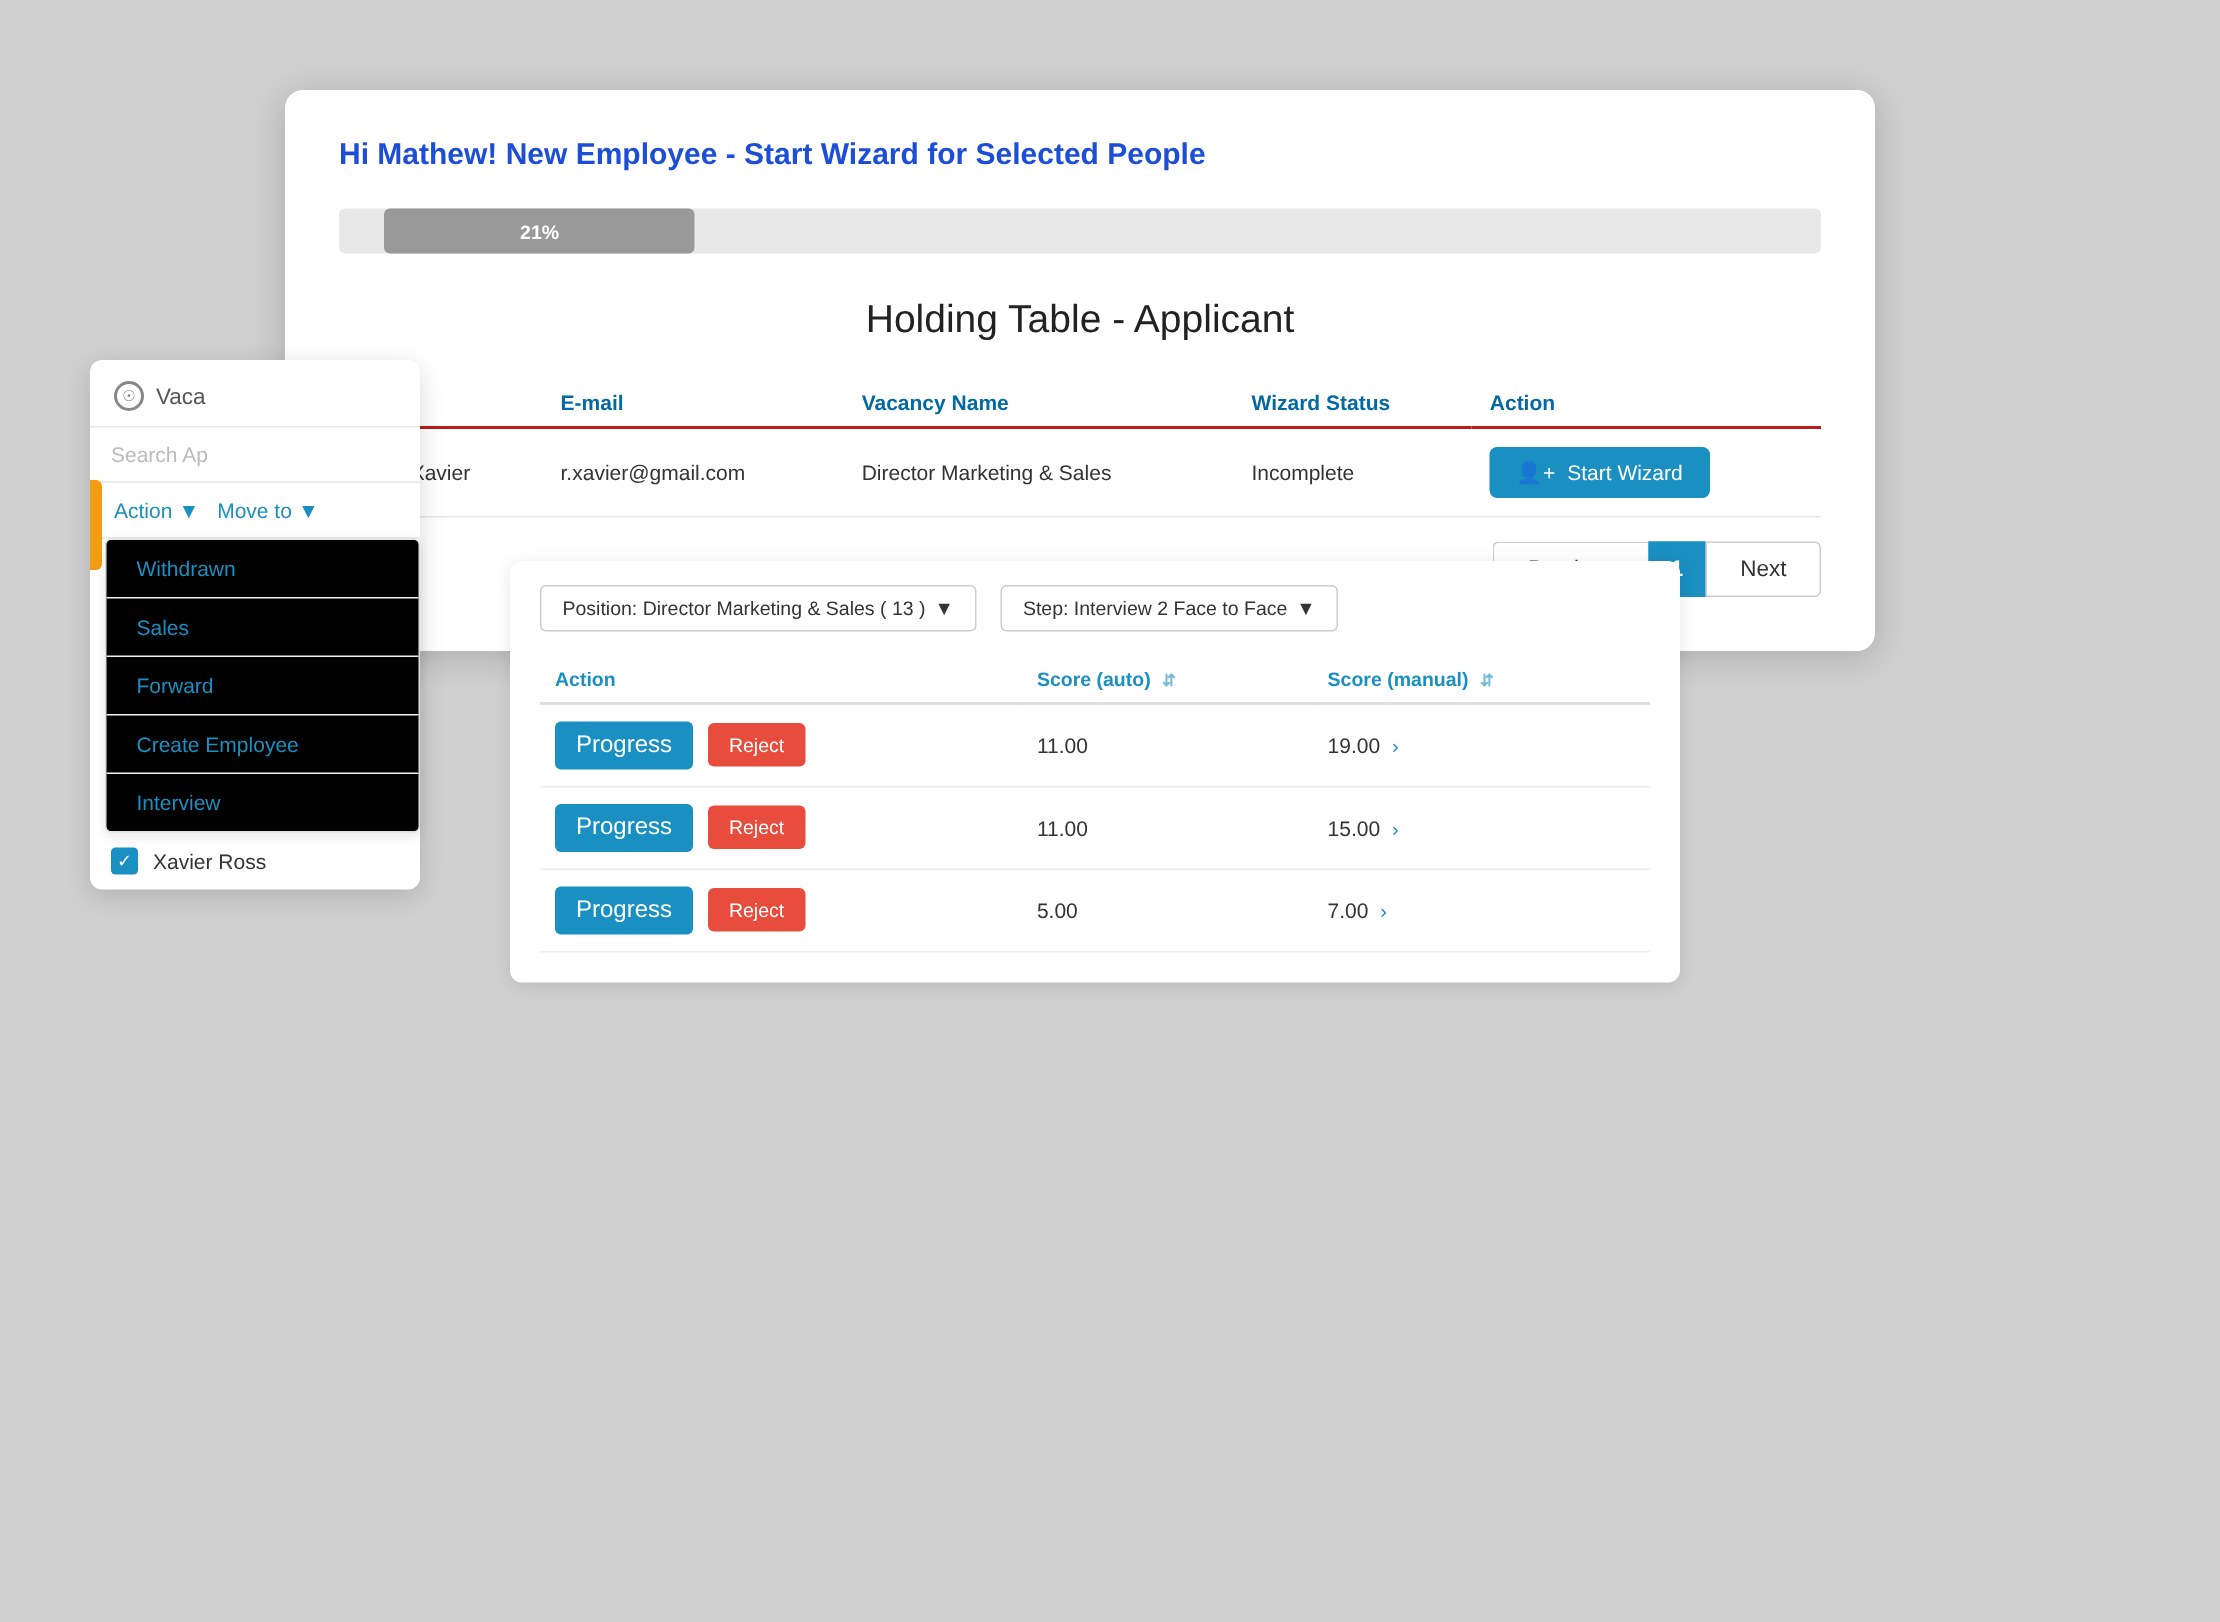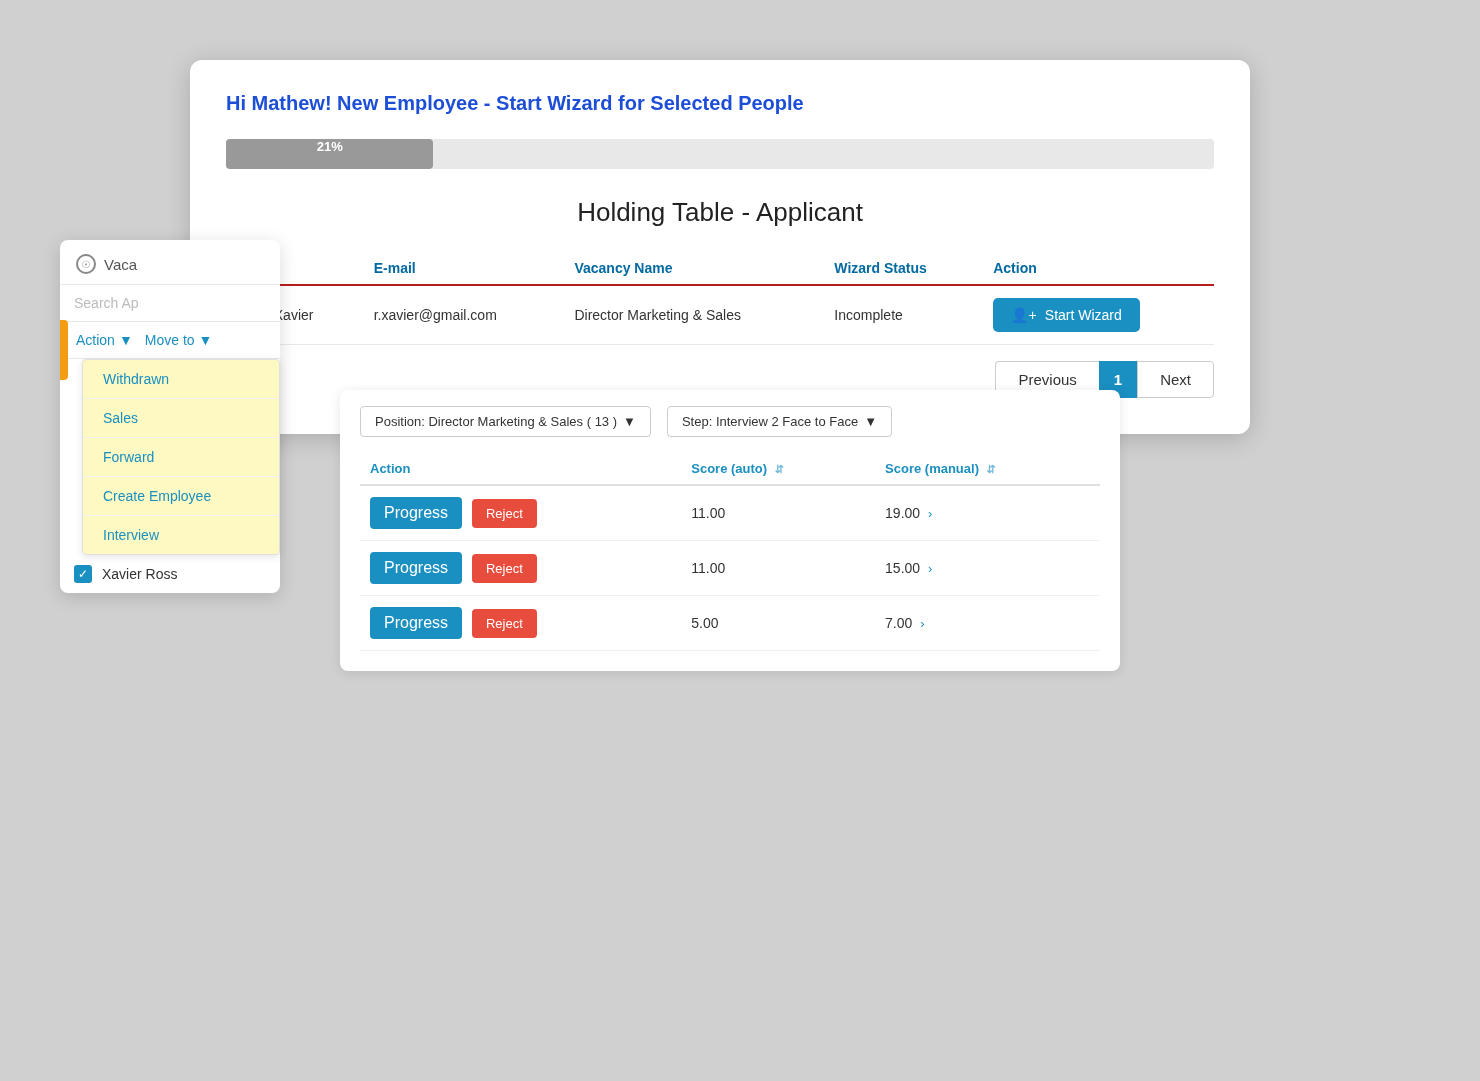--- a/index.html
+++ b/index.html
@@ -38,25 +38,26 @@
       border-radius: 4px;
       height: 30px;
       margin-bottom: 28px;
       position: relative;
     }
     .progress-bar-fill {
       background: #999;
       height: 100%;
       border-radius: 4px;
       display: flex;
-      align-items: flex-start;
+      align-items: center;
       justify-content: center;
       color: #fff;
       font-size: 13px;
       font-weight: 600;
+      margin-left: 30px;
     }
 
     .section-title {
       text-align: center;
       font-size: 26px;
       font-weight: 400;
       color: #222;
       margin-bottom: 24px;
     }
 
@@ -190,25 +191,25 @@
       color: #1a8fc1;
       font-size: 14px;
       cursor: pointer;
       display: inline-flex;
       align-items: center;
       gap: 4px;
       padding: 2px 6px;
     }
 
     .dropdown-menu {
-      background: #fef9c3;
+      background: #000000;
       border: 1px solid #e0e0e0;
       border-radius: 4px;
       box-shadow: 0 2px 8px rgba(0,0,0,0.10);
-      margin-left: 22px;
+      margin-left: 10px;
     }
     .dropdown-item {
       padding: 11px 20px;
       color: #1a8fc1;
       font-size: 14px;
       cursor: pointer;
       border-bottom: 1px solid #f0f0f0;
     }
     .dropdown-item:last-child { border-bottom: none; }
 
@@ -230,21 +231,21 @@
       align-items: center;
       justify-content: center;
       color: #fff;
       font-size: 12px;
       flex-shrink: 0;
     }
 
     
     .applicant-panel {
       position: absolute;
-      top: 390px;
+      top: 374px;
       left: 340px;
       width: 780px;
       background: #fff;
       border-radius: 8px;
       box-shadow: 0 2px 12px rgba(0,0,0,0.10);
       padding: 16px 20px 20px 20px;
       z-index: 5;
     }
 
     .filters-row {

